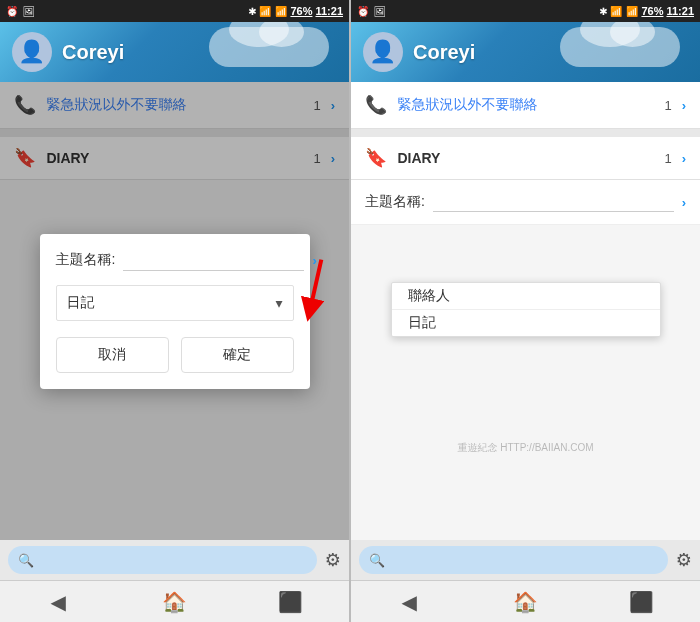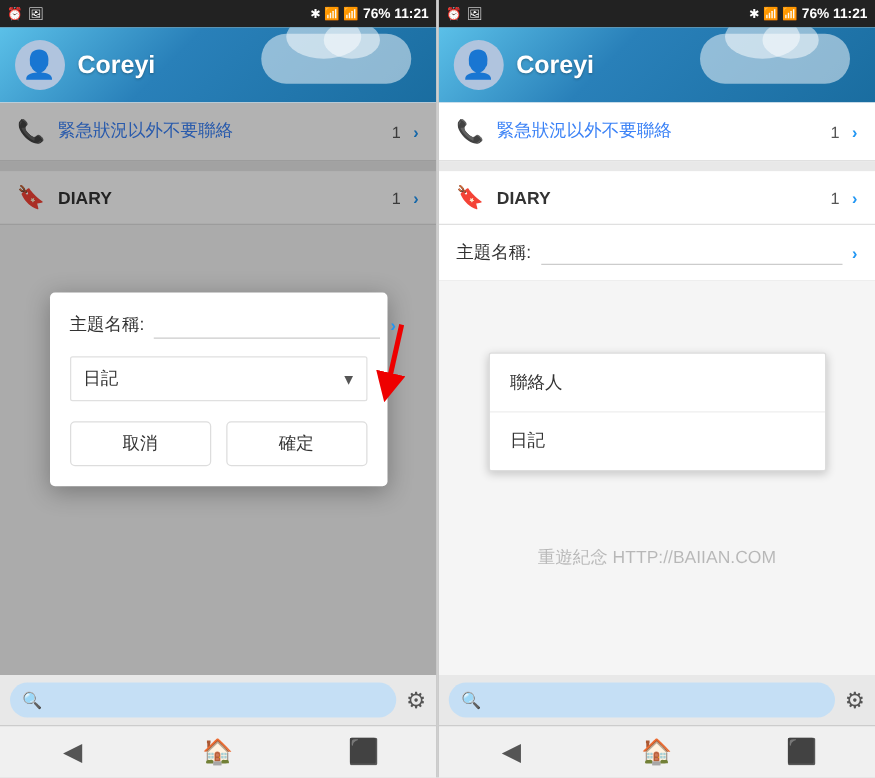--- a/index.html
+++ b/index.html
@@ -44,20 +44,21 @@
       font-size: 10px;
     }
     .status-icon {
       color: #fff;
       font-size: 10px;
     }
     .status-time {
       color: #fff;
       font-size: 11px;
       font-weight: bold;
+      text-decoration: underline;
     }
     
     .header {
       height: 60px;
       background: linear-gradient(to bottom, #4aa8d8, #2980b9);
       display: flex;
       align-items: center;
       padding: 0 12px;
       gap: 10px;
       flex-shrink: 0;
@@ -308,36 +309,36 @@
       background: #fff;
       border: 1px solid #ddd;
       border-radius: 2px;
       box-shadow: 0 2px 8px rgba(0,0,0,0.2);
       z-index: 20;
       width: 270px;
       left: 40px;
       top: 200px;
     }
     .dropdown-item {
-      padding: 14px 16px;
+      padding: 4px 16px;
       font-size: 14px;
       color: #333;
       border-bottom: 1px solid #eee;
       cursor: pointer;
     }
     .dropdown-item:last-child {
       border-bottom: none;
     }
     
     .watermark {
       position: absolute;
       bottom: 85px;
       left: 0; right: 0;
       text-align: center;
-      font-size: 14px;
+      font-size: 10px;
       color: rgba(0,0,0,0.25);
       z-index: 5;
       pointer-events: none;
     }
   </style>
 </head>
 <body>
 
 <div class="phone-panel">
 

